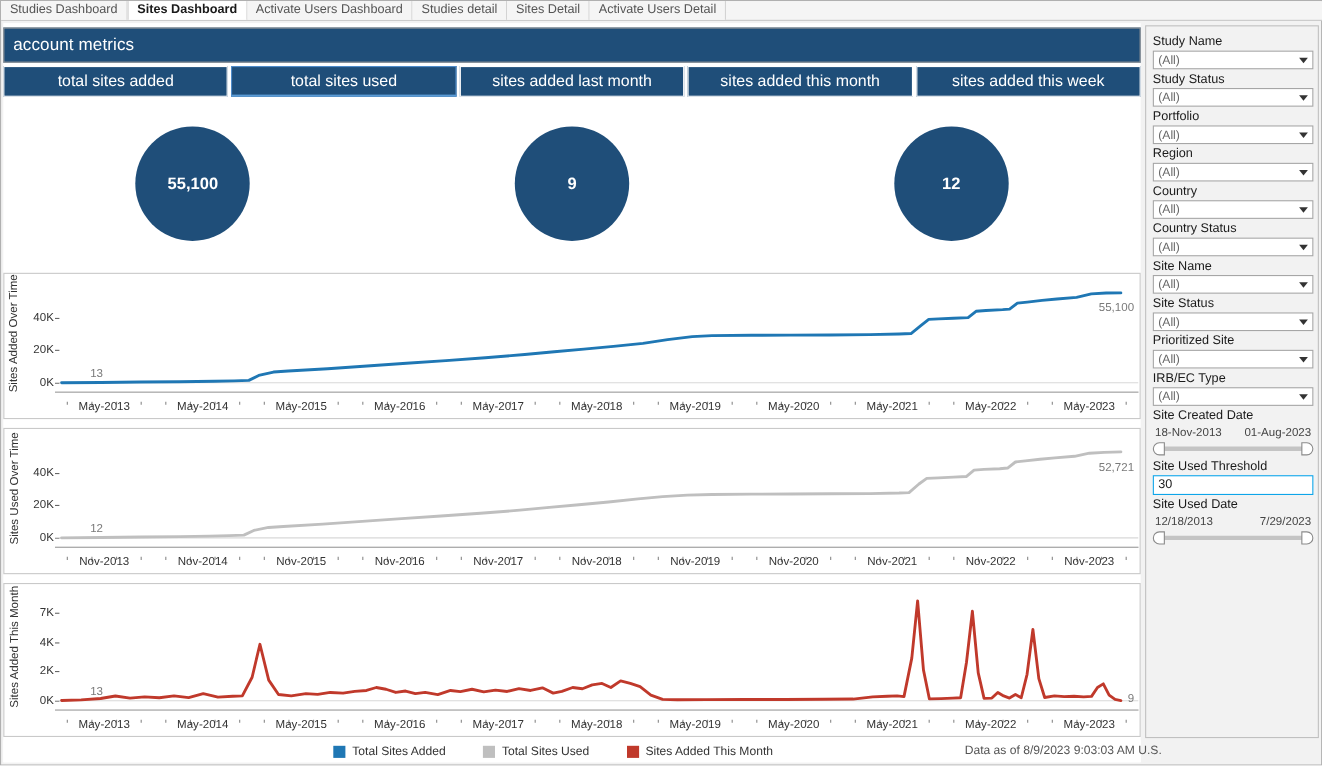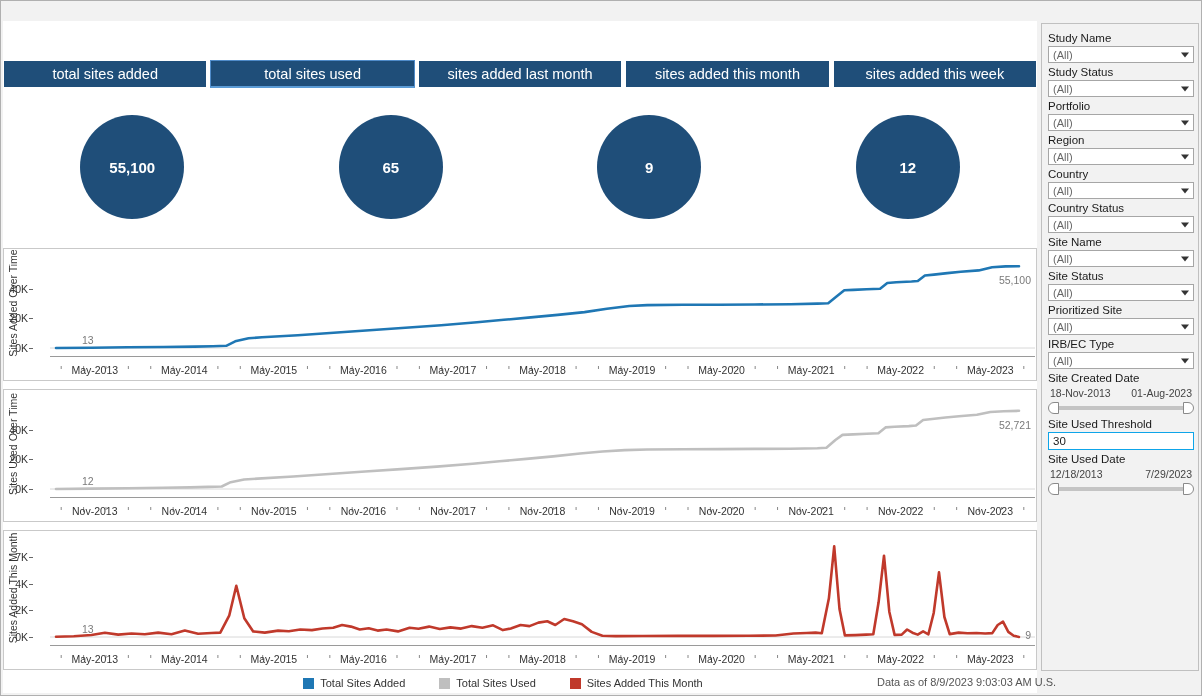--- a/index.html
+++ b/index.html
@@ -125,21 +125,21 @@
     transform: rotate(-90deg);
     white-space: nowrap;
     font-size: 10.5px;
     color: #333333;
   }
   .yaxis {
     position: absolute; left: 17px; top: 0;
     width: 28px; height: 100%;
   }
   .ytick {
-    position: absolute; right: 21px;
+    position: absolute; right: 0;
     transform: translateY(-50%);
     font-size: 10.5px;
     color: #333333;
     white-space: nowrap;
   }
   .ytick::after {
     content: "";
     position: absolute; right: -5px; top: 50%;
     width: 4px; height: 1px;
     background: #666666;
@@ -264,37 +264,45 @@
     border: 1px solid #8a8a8a;
   }
   .handle.left { left: 0; border-radius: 6px 0 0 6px; }
   .handle.right { right: 0; border-radius: 0 6px 6px 0; }
 </style>
 </head>
 <body>
 
 <div id="app">
 
+  <div class="tabstrip" id="tabstrip">
+      <div class="wtab">Studies Dashboard</div>
+      <div class="wtab active">Sites Dashboard</div>
+      <div class="wtab">Activate Users Dashboard</div>
+      <div class="wtab">Studies detail</div>
+      <div class="wtab">Sites Detail</div>
+      <div class="wtab">Activate Users Detail</div>
+    </div>
 
   <div class="dashboard">
 
+    <div class="titlebar">
+      <div class="t">account metrics</div>
+    </div>
 
     <div class="kpitabs" id="kpitabs">
         <div class="kpitab">total sites added</div>
         <div class="kpitab sel">total sites used</div>
         <div class="kpitab">sites added last month</div>
         <div class="kpitab">sites added this month</div>
         <div class="kpitab">sites added this week</div>
       </div>
     <div class="kpirow" id="kpirow">
         <div class="kpicell">
           <div class="bubble">55,100</div>
-        </div>
-        <div class="kpicell">
-          <div class="bubble">65</div>
         </div>
         <div class="kpicell">
           <div class="bubble">9</div>
         </div>
         <div class="kpicell">
           <div class="bubble">12</div>
         </div>
       </div>
 
     <div class="chartbox" id="chart1">

